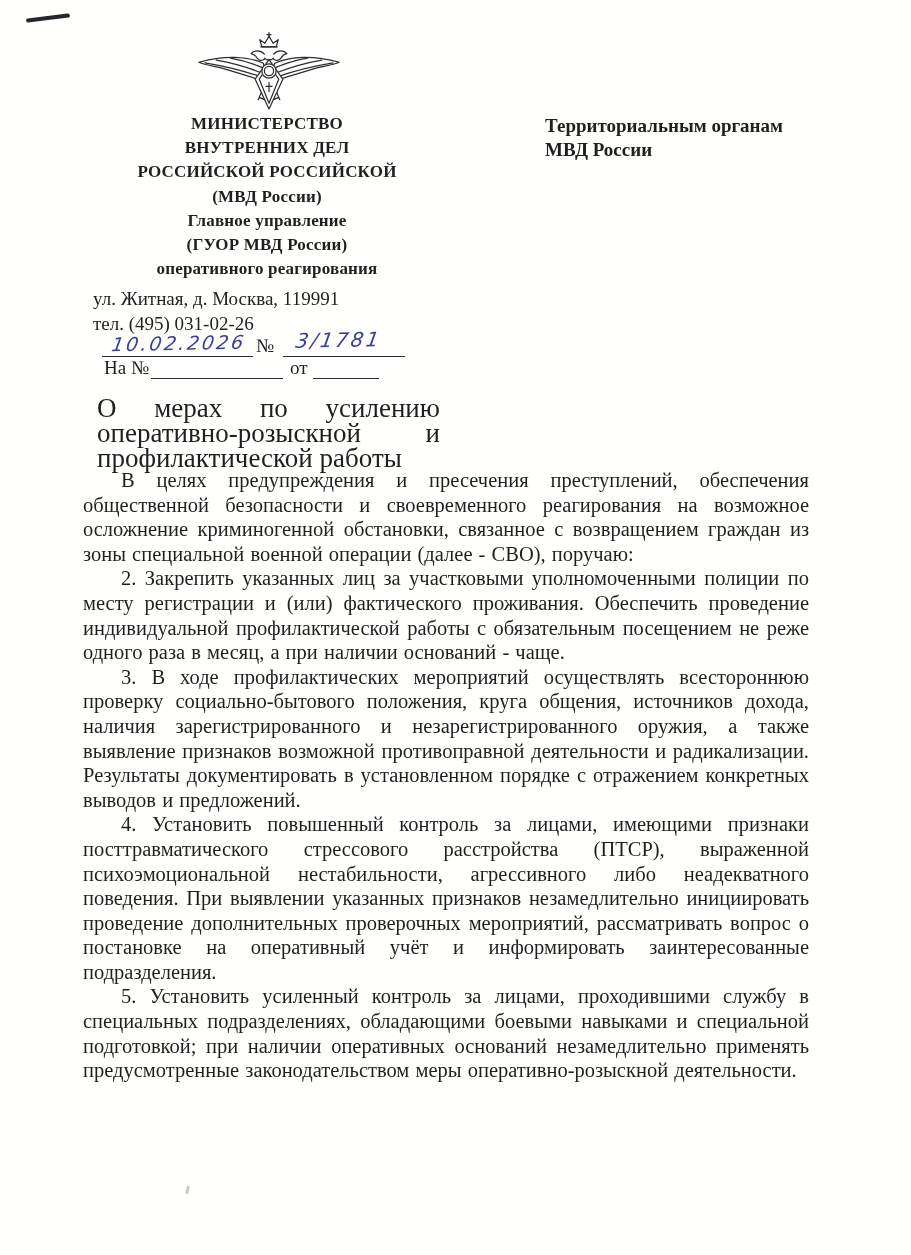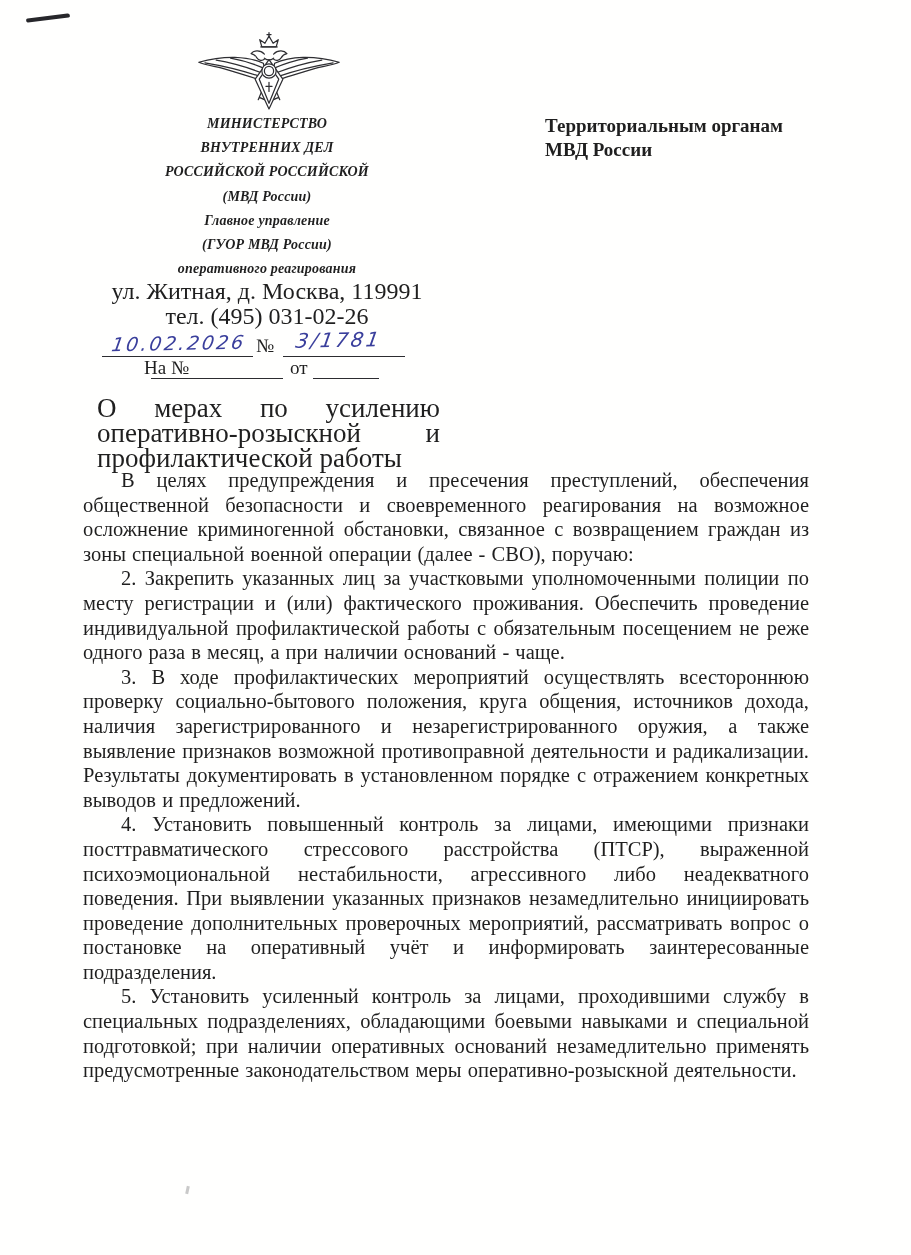--- a/index.html
+++ b/index.html
@@ -19,28 +19,27 @@
     background:#27272b; border-radius:2px 3px 2px 2px;
     transform:rotate(-7deg);
   }
   .emblem {
     position:absolute; left:194px; top:31px;
     width:150px; height:82px;
   }
   .org-block {
     position:absolute; left:93px; top:112px; width:348px;
     text-align:center; font-weight:bold;
-    font-size:14px; line-height:24.2px;
+    font-size:17px; line-height:24.2px;
     letter-spacing:.2px;
-    font-style:italic;
   }
   .contact-block {
-    position:absolute; left:93px; top:279px; width:348px;
-    text-align:center; font-weight:normal;
-    font-size:24px; line-height:25px;
+    position:absolute; left:93px; top:286px; width:348px;
+    text-align:left; font-weight:normal;
+    font-size:19px; line-height:25px;
   }
   .addressee {
     position:absolute; left:545px; top:114px; width:290px;
     text-align:left; font-weight:bold;
     font-size:19px; line-height:23.5px;
   }
   .hw {
     position:absolute;
     font-family:"DejaVu Sans", sans-serif;
     font-style:italic;
@@ -56,21 +55,21 @@
     border-bottom:1.6px solid #2c2c30;
   }
   .u-date { left:102px; top:356px; width:151px; }
   .u-num  { left:283px; top:356px; width:122px; }
   .u-in   { left:151px; top:378px; width:132px; }
   .u-from { left:313px; top:378px; width:66px;  }
   .ref-label {
     position:absolute; font-size:19px; white-space:nowrap;
   }
   .lbl-no   { left:256px; top:335px; }
-  .lbl-na   { left:104px; top:357px;margin-left:40px; }
+  .lbl-na   { left:104px; top:357px; }
   .lbl-ot   { left:290px; top:357px; }
   .subject {
     position:absolute; left:97px; top:396px; width:343px;
     font-size:27px; line-height:25px;
     text-align:justify;
   }
   .body-text {
     position:absolute; left:83px; top:468px; width:726px;
     font-size:20.5px; line-height:24.6px;
     text-align:justify;

